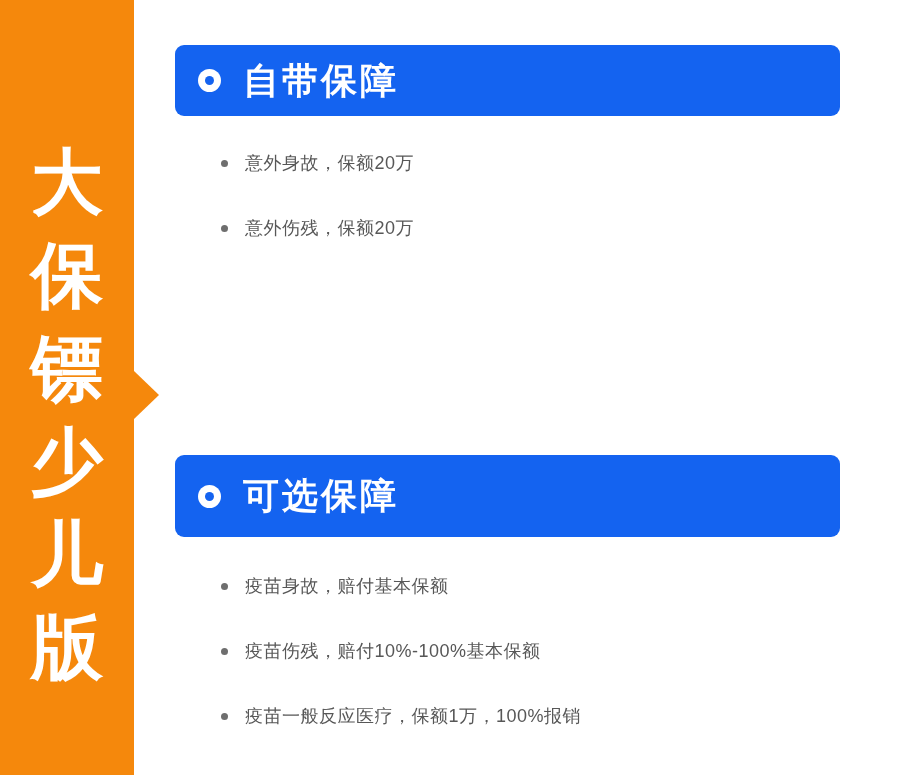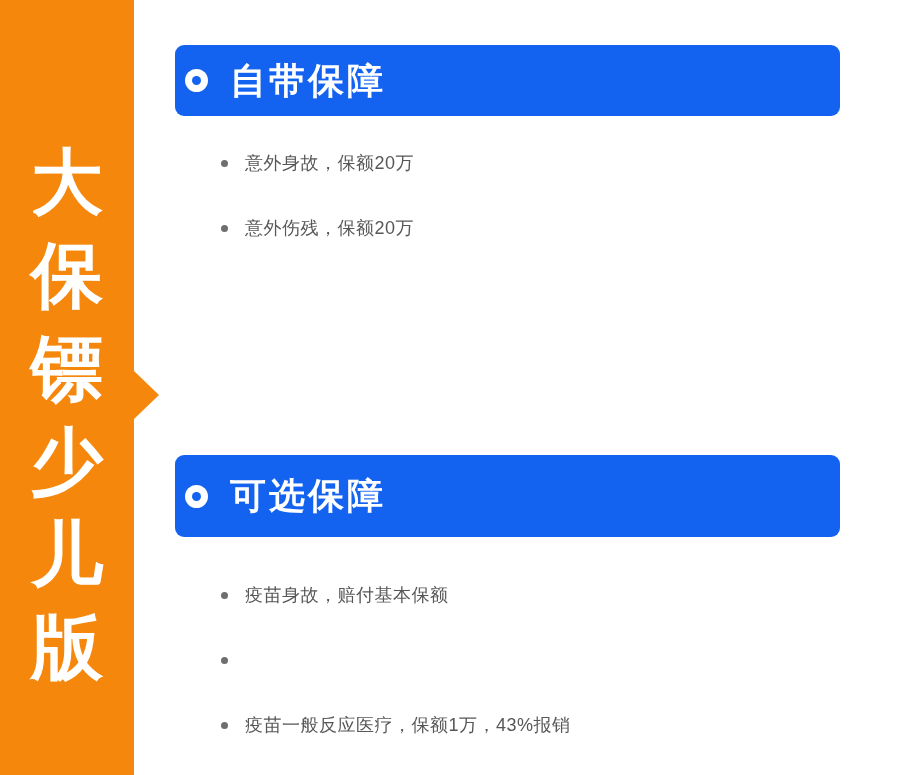--- a/index.html
+++ b/index.html
@@ -76,21 +76,21 @@
 
   .section-header {
     position: relative;
     width: 665px;
     height: 71px;
     background: #1463F0;
     border-radius: 9px;
     display: flex;
     align-items: center;
     box-sizing: border-box;
-    padding-left: 10px;
+    padding-left: 23px;
   }
   .section-2 .section-header {
     height: 82px;
   }
   .ring-icon {
     width: 23px;
     height: 23px;
     border-radius: 50%;
     background: #ffffff;
     position: relative;
@@ -118,21 +118,21 @@
     font-family: "Liberation Sans", "DejaVu Sans", sans-serif;
   }
 
   .bullet-list {
     position: relative;
     margin: 0;
     padding: 0;
     list-style: none;
   }
   .section-1 .bullet-list { padding-top: 31px; }
-  .section-2 .bullet-list { padding-top: 33px; margin-top: 9px; }
+  .section-2 .bullet-list { padding-top: 33px; }
 
   .bullet-item {
     display: flex;
     align-items: flex-start;
     padding-left: 46px;
     height: 65px;
   }
   .bullet-dot {
     flex: 0 0 auto;
     width: 7px;
@@ -192,22 +192,23 @@
         <span class="ring-icon"></span>
         <span class="section-title">可选保障</span>
       </div>
       <ul class="bullet-list">
         <li class="bullet-item">
           <span class="bullet-dot"></span>
           <span class="bullet-text">疫苗身故，赔付基本保额</span>
         </li>
         <li class="bullet-item">
           <span class="bullet-dot"></span>
-        </li>
-        <li class="bullet-item">
-          <span class="bullet-dot"></span>
-          <span class="bullet-text">疫苗一般反应医疗，保额1万，43%报销</span>
+          <span class="bullet-text">疫苗伤残，赔付10%-100%基本保额</span>
+        </li>
+        <li class="bullet-item">
+          <span class="bullet-dot"></span>
+          <span class="bullet-text">疫苗一般反应医疗，保额1万，100%报销</span>
         </li>
       </ul>
     </div>
 
   </div>
 </div>
 
 </body></html>

